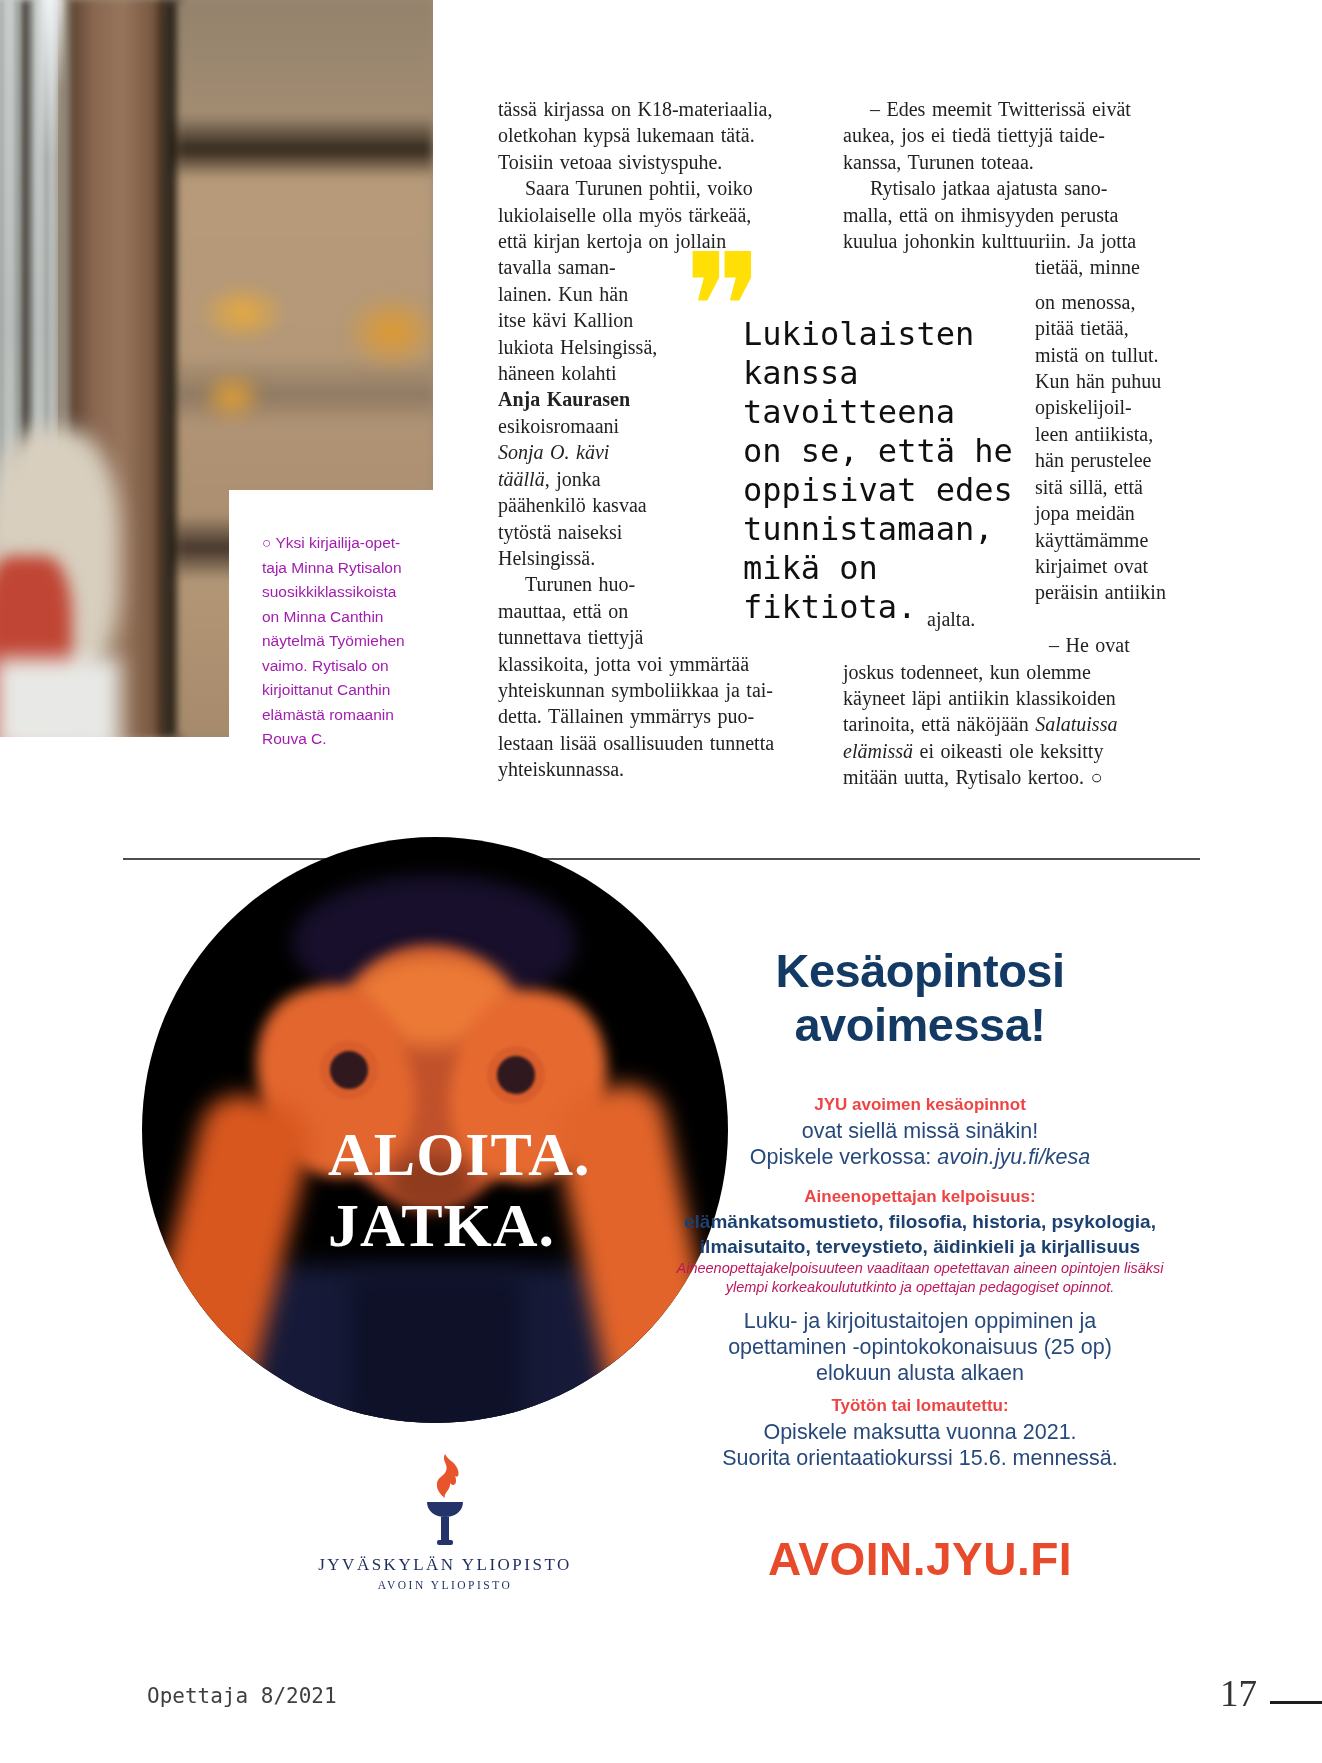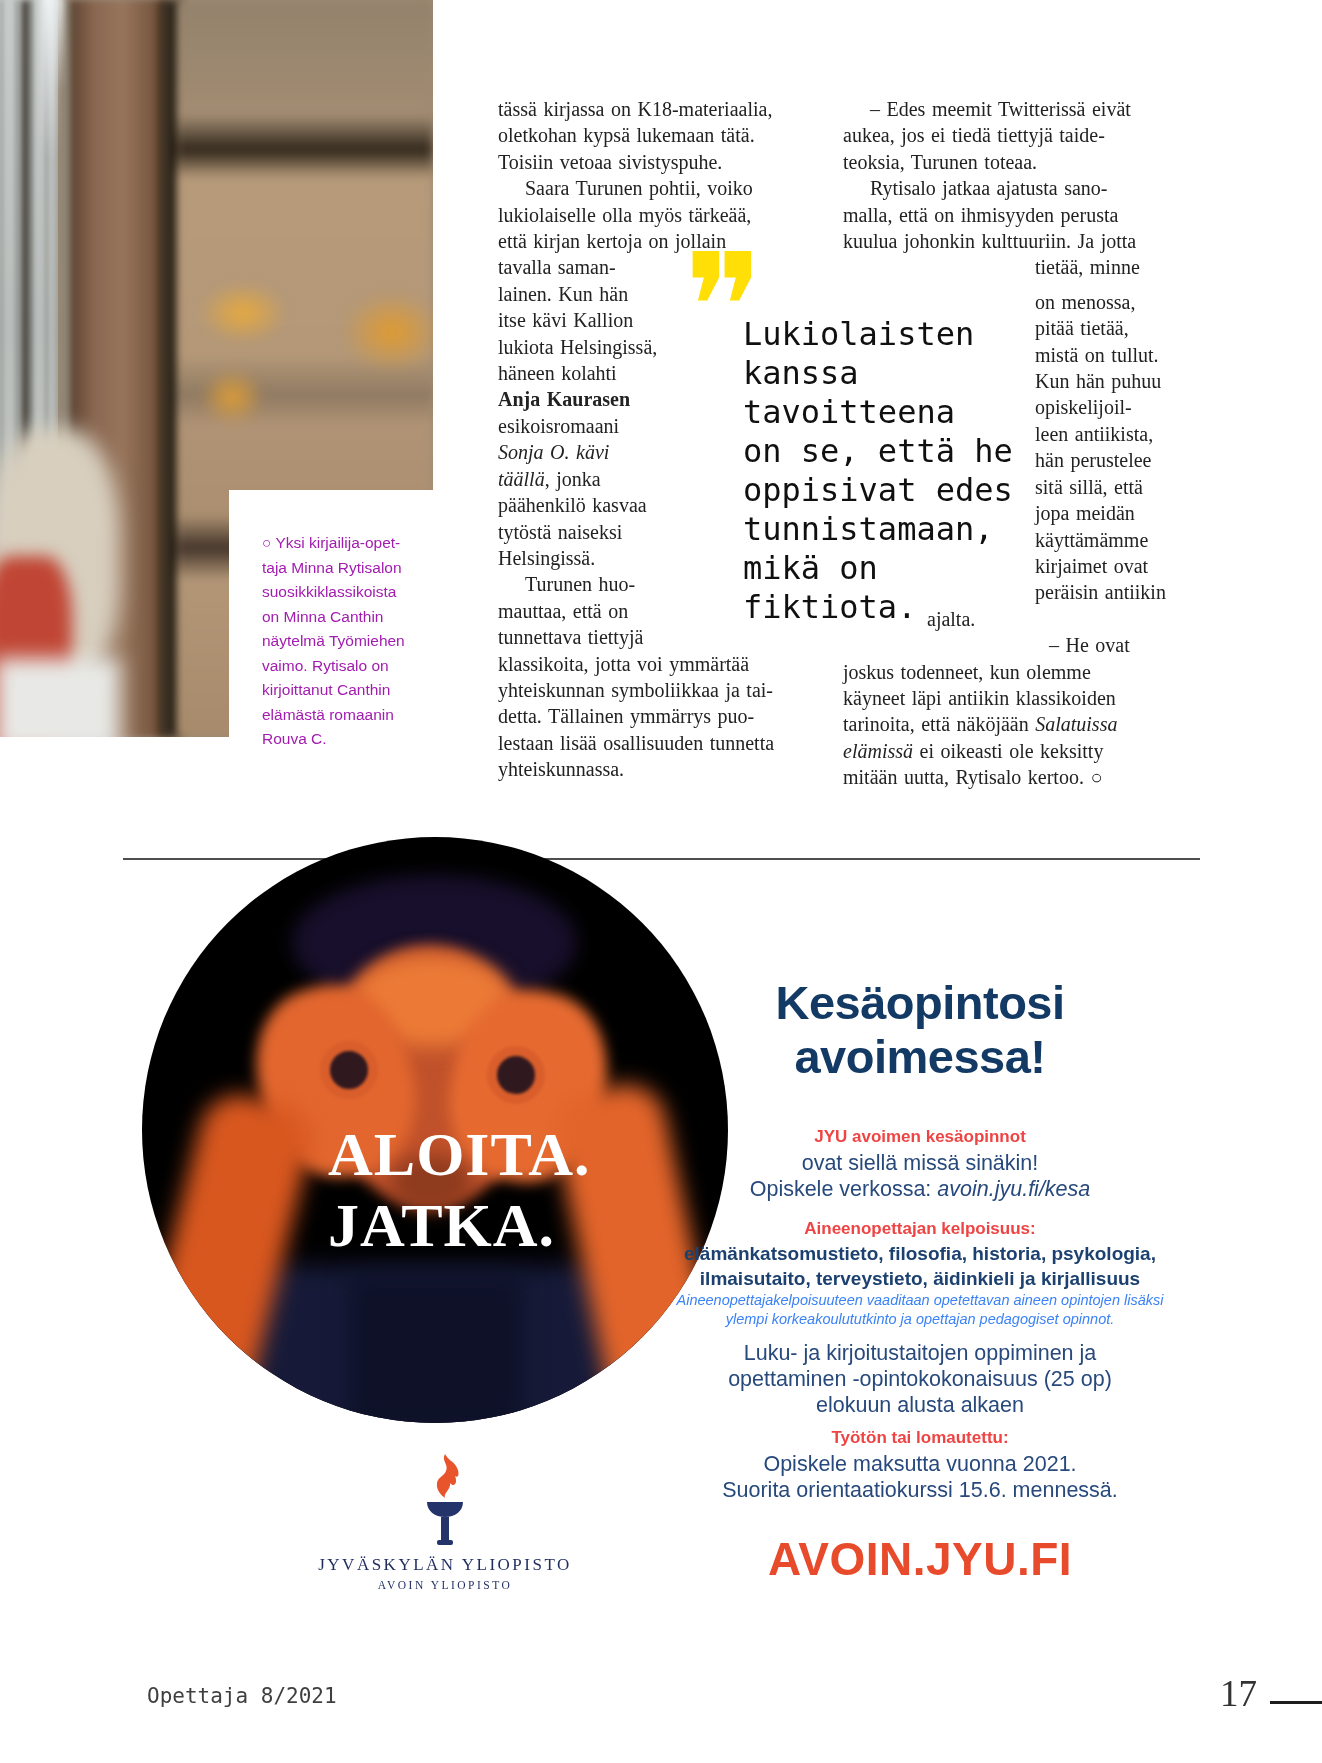--- a/index.html
+++ b/index.html
@@ -88,28 +88,28 @@
   .aloita{position:absolute;left:186px;top:282px;color:#ffffff;z-index:3;
      font-family:"Liberation Serif",serif;font-weight:700;font-size:62px;line-height:71px;letter-spacing:1px;}
 
   
   .jyulogo{position:absolute;left:310px;top:1452px;width:270px;text-align:center;color:#1f2c5e;}
   .jyulogo svg{display:block;margin:0 auto;}
   .jyu-line1{font-family:"Liberation Serif",serif;font-size:17px;letter-spacing:2.5px;margin-top:7px;white-space:nowrap;}
   .jyu-line2{font-family:"Liberation Serif",serif;font-size:11.5px;letter-spacing:2.5px;margin-top:4px;white-space:nowrap;}
 
   
-  .ad-col{position:absolute;left:660px;top:976px;width:520px;text-align:center;
+  .ad-col{position:absolute;left:660px;top:944px;width:520px;text-align:center;
      font-family:"Liberation Sans",sans-serif;color:#27497c;}
   .ad-headline{font-weight:700;font-size:47px;line-height:54px;color:#133a64;letter-spacing:-0.5px;
      margin-bottom:40px;}
   .subhead{font-weight:700;font-size:17px;line-height:26px;color:#ef4444;white-space:nowrap;}
   .body{font-size:21.5px;line-height:26px;white-space:nowrap;}
   .bodybold{font-weight:700;font-size:19px;line-height:24.5px;color:#1c4170;white-space:nowrap;}
-  .fineprint{font-style:italic;font-size:14.5px;line-height:19px;color:#3b82f6;white-space:nowrap;}
+  .fineprint{font-style:italic;font-size:14.5px;line-height:19px;color:#be185d;white-space:nowrap;}
   .ad-cta{position:absolute;left:660px;top:1532px;width:520px;text-align:center;
      font-family:"Liberation Sans",sans-serif;font-weight:800;font-size:46px;color:#e84b2c;letter-spacing:.5px;}
 
   
   .footer-left{position:absolute;left:147px;top:1684px;
      font-family:"DejaVu Sans Mono",monospace;font-size:21px;color:#3f3f3f;}
   .pageno{position:absolute;left:1220px;top:1672px;
      font-family:"Liberation Serif",serif;font-weight:400;font-size:37px;color:#333333;}
   .pagedash{position:absolute;left:1270px;top:1701px;width:52px;height:3px;background:#1c1c1c;}
 </style>
@@ -173,21 +173,21 @@
       <div class="ln"><span>tunnettava tiettyjä</span></div>
       <div class="ln"><span>klassikoita, jotta voi ymmärtää</span></div>
       <div class="ln"><span>yhteiskunnan symboliikkaa ja tai-</span></div>
       <div class="ln"><span>detta. Tällainen ymmärrys puo-</span></div>
       <div class="ln"><span>lestaan lisää osallisuuden tunnetta</span></div>
       <div class="ln"><span>yhteiskunnassa.</span></div>
     </div>
   <div class="col col2">
       <div class="ln" style="padding-left: 27px;"><span>– Edes meemit Twitterissä eivät</span></div>
       <div class="ln"><span>aukea, jos ei tiedä tiettyjä taide-</span></div>
-      <div class="ln"><span>teoksia, Turunen toteaa.</span></div>
+      <div class="ln"><span>kanssa, Turunen toteaa.</span></div>
       <div class="ln" style="padding-left: 27px;"><span>Rytisalo jatkaa ajatusta sano-</span></div>
       <div class="ln"><span>malla, että on ihmisyyden perusta</span></div>
       <div class="ln"><span>kuulua johonkin kulttuuriin. Ja jotta</span></div>
       <div class="ln" style="padding-left: 192px;"><span>tietää, minne</span></div>
       <div class="ln" style="padding-left: 192px; margin-top: 8px;"><span>on menossa,</span></div>
       <div class="ln" style="padding-left: 192px;"><span>pitää tietää,</span></div>
       <div class="ln" style="padding-left: 192px;"><span>mistä on tullut.</span></div>
       <div class="ln" style="padding-left: 192px;"><span>Kun hän puhuu</span></div>
       <div class="ln" style="padding-left: 192px;"><span>opiskelijoil-</span></div>
       <div class="ln" style="padding-left: 192px;"><span>leen antiikista,</span></div>

